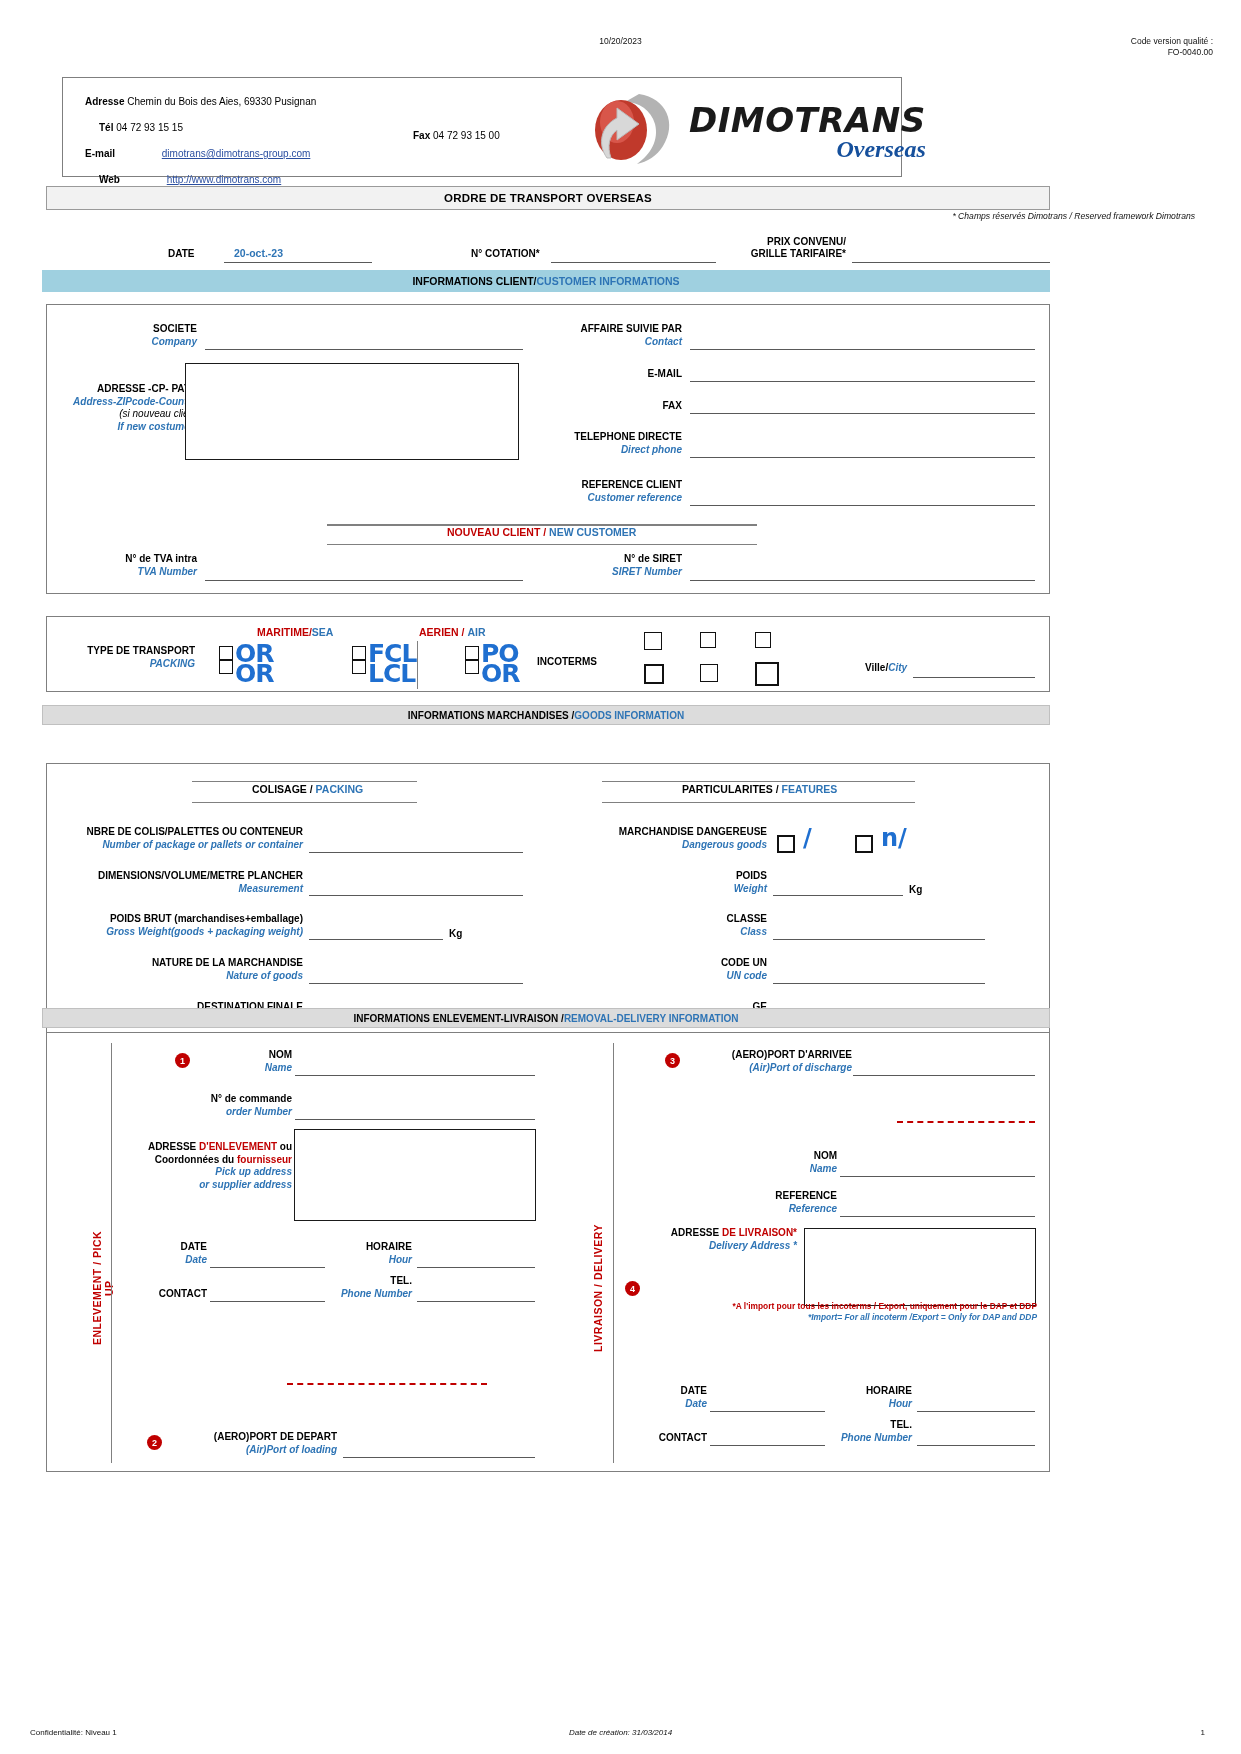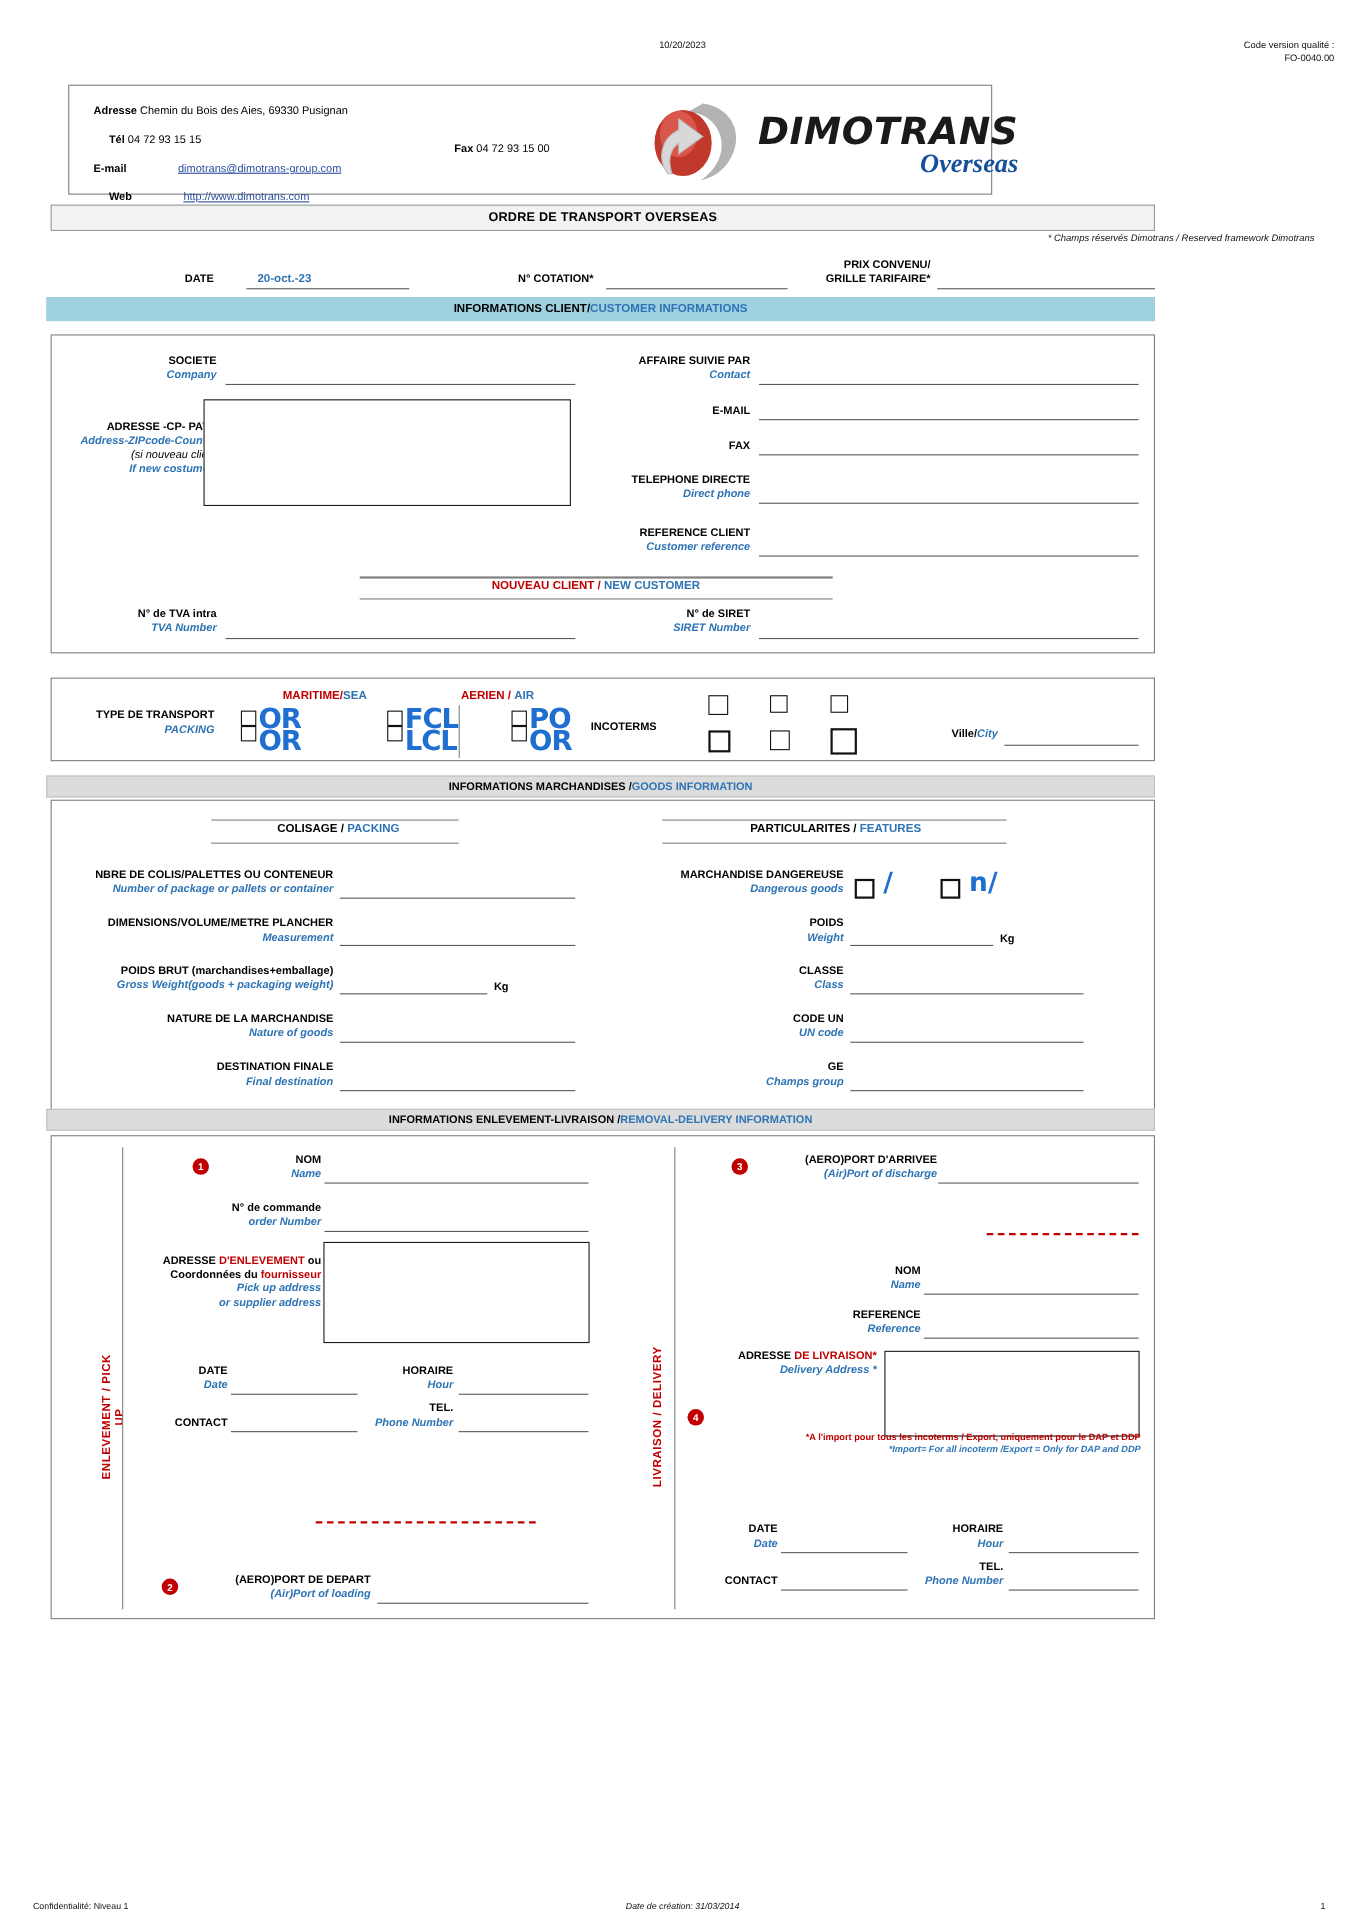--- a/index.html
+++ b/index.html
@@ -326,21 +326,21 @@
       <span class="lbl-blk">Ville/</span><span style="color:#2e74b5;font-style:italic;">City</span>
     </div>
     <div class="uline" style="left:866px; top:60px; width:122px;"></div>
   </div>
 
   <div class="band-grey" style="top:705px;">
     <span class="band-fr">INFORMATIONS MARCHANDISES / </span>
       <span class="band-en">GOODS INFORMATION</span>
   </div>
 
-  <div class="outerbox" style="top:727px; width:1004px; height:294px;">
+  <div class="outerbox" style="top:763px; width:1004px; height:294px;">
 
     <div class="thinrule" style="left:145px; top:17px; width:225px;"></div>
     <div class="hdr-sub" style="left:205px; top:19px;">
       <span class="fr">COLISAGE / </span><span class="en">PACKING</span>
     </div>
     <div class="thinrule" style="left:145px; top:38px; width:225px;"></div>
 
     <div class="thinrule" style="left:555px; top:17px; width:313px;"></div>
     <div class="hdr-sub" style="left:635px; top:19px;">
       <span class="fr">PARTICULARITES / </span><span class="en">FEATURES</span>

